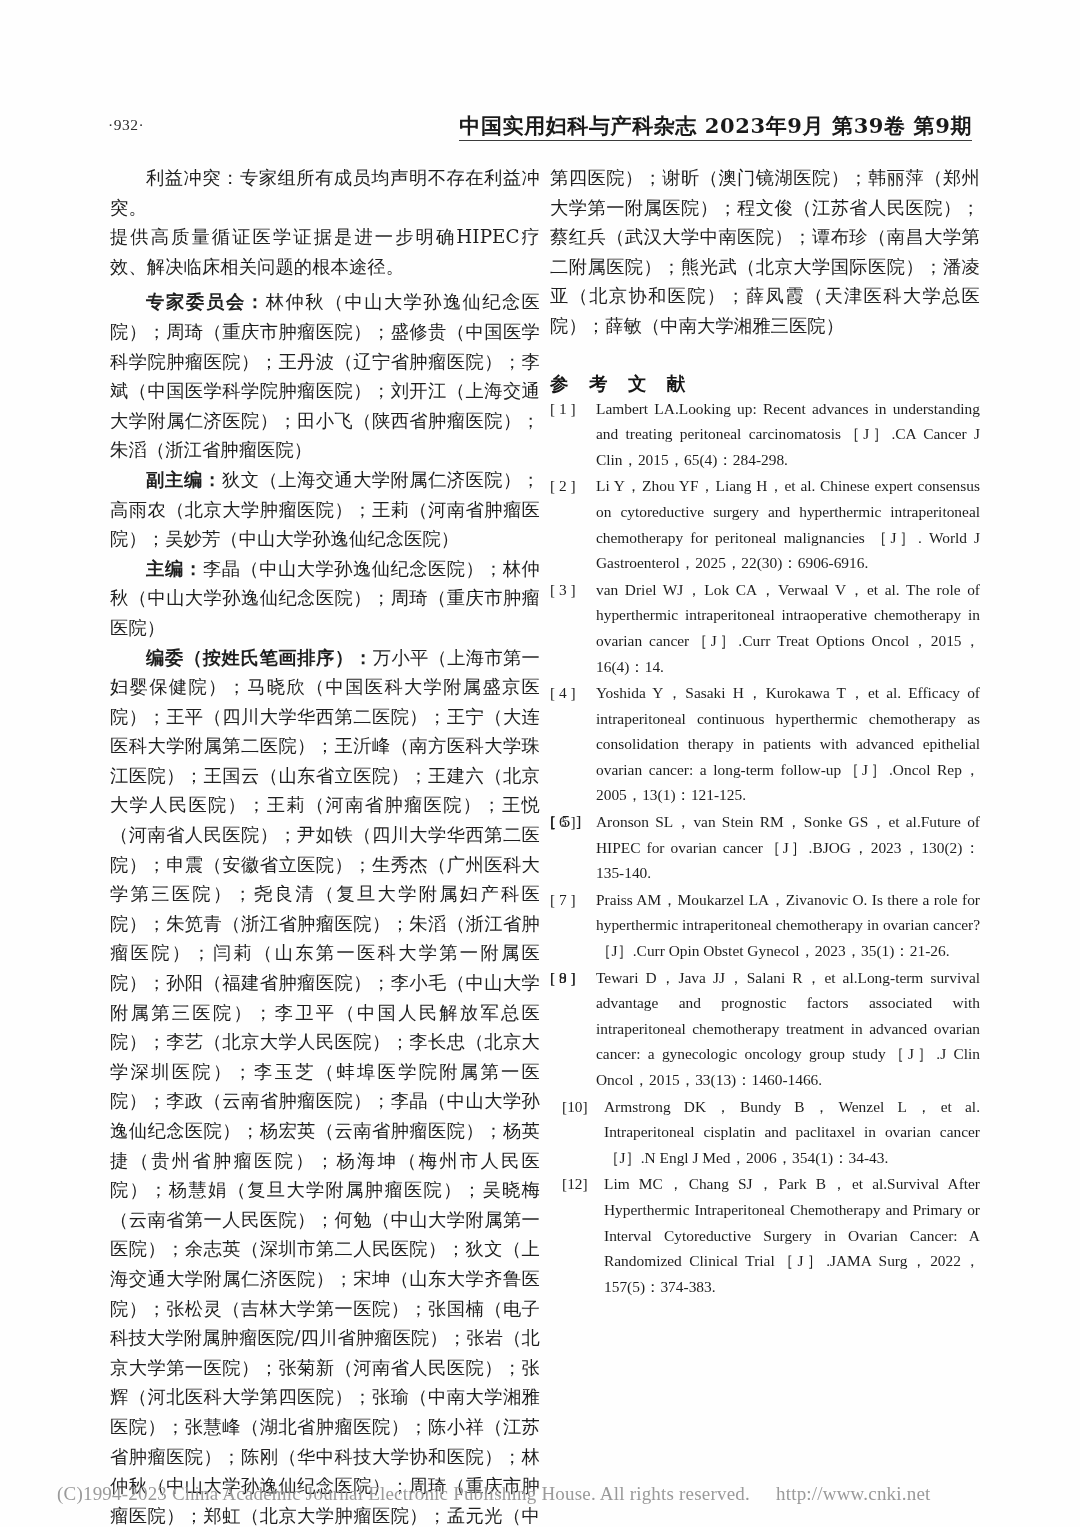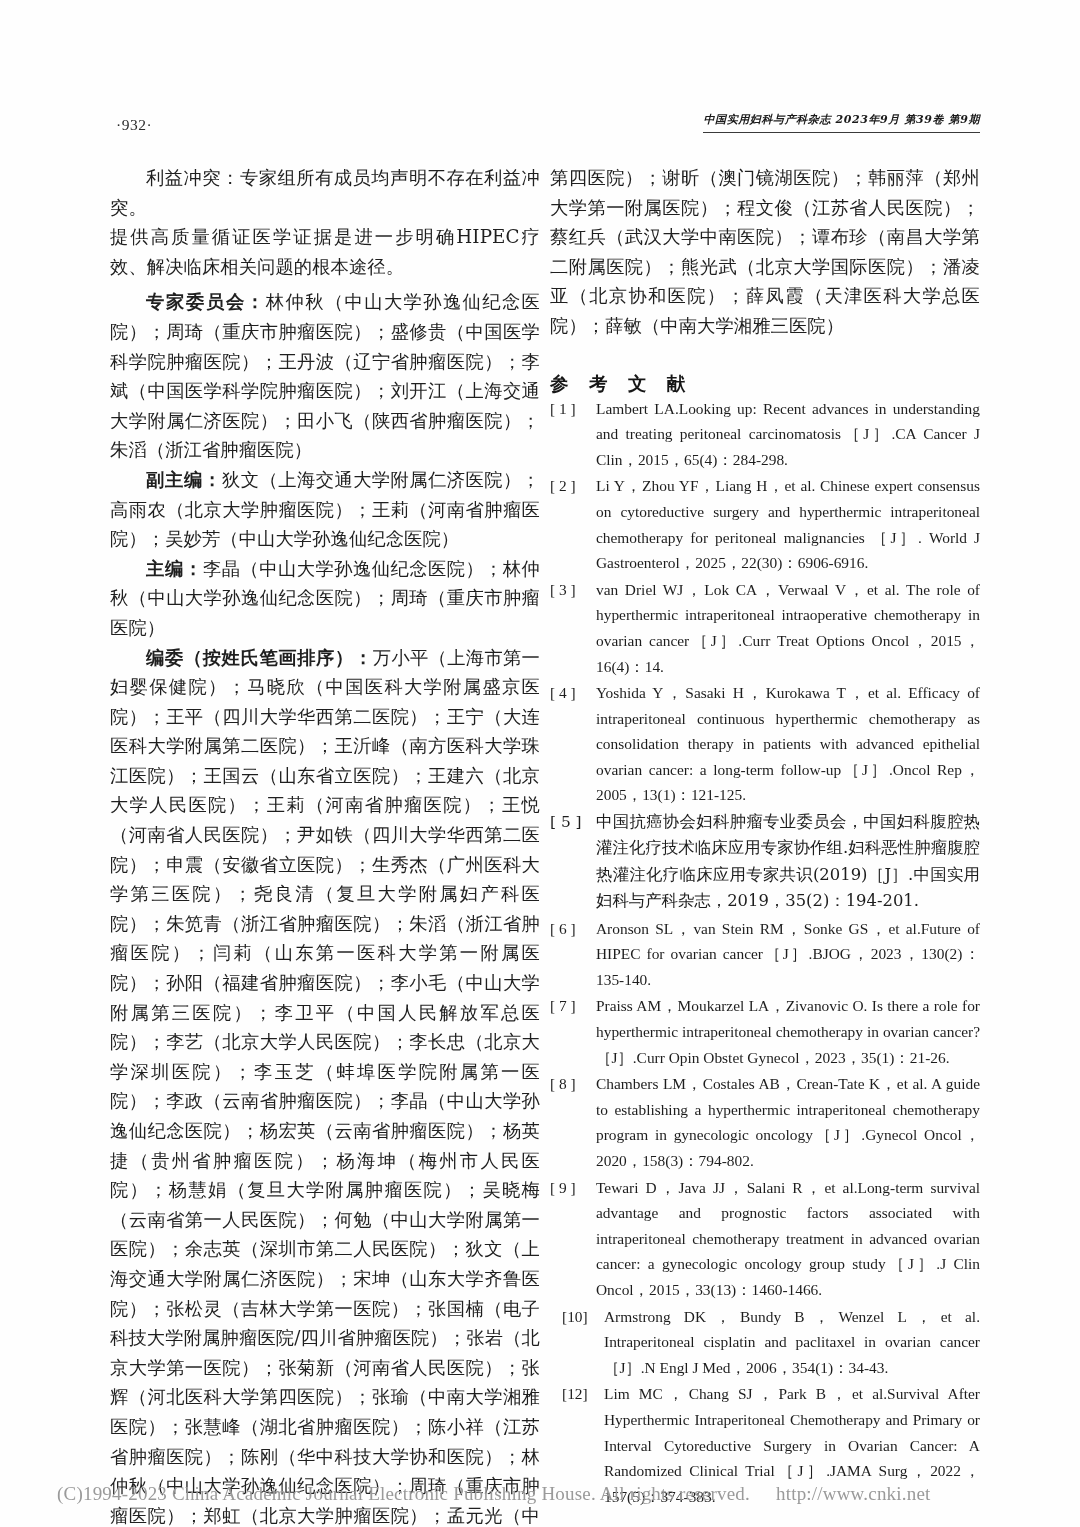--- a/index.html
+++ b/index.html
@@ -20,46 +20,44 @@
     position: absolute;
     left: 0; top: 0;
     width: 1080px;
     height: 1527px;
     background: #fefefe;
   }
 
   
   .runhead {
     position: absolute;
-    left: 116px;
+    left: 108px;
     top: 112px;
     width: 864px;
     height: 34px;
   }
   .folio {
     position: absolute;
     left: 0;
     top: 4px;
     font-size: 15.5px;
     letter-spacing: .5px;
     color: #2b2b2b;
   }
   .runhead-title {
     position: absolute;
     right: 0;
     top: 0;
     font-family: "DejaVu Serif", "Liberation Serif", serif;
-    font-size: 11px;
+    font-size: 21px;
     font-weight: 700;
     color: #1a1a1a;
     letter-spacing: .6px;
     white-space: nowrap;
-    padding-bottom: 5px;
     border-bottom: 1.3px solid #3a3a3a;
-    font-style: italic;
   }
 
   
   .col {
     position: absolute;
     top: 163px;
     width: 430px;
   }
   .col-left  { left: 110px;  }
   .col-right { left: 550px;  }
@@ -178,24 +176,24 @@
 
     <div style="height:30px"></div>
 
     <h2 class="ref-head">参 考 文 献</h2>
 
     <ul class="ref-list" id="ref-list">
         <li class="ref-item"><span class="num">[ 1 ]</span><span>Lambert LA.Looking up: Recent advances in understanding and treating peritoneal carcinomatosis［J］.CA Cancer J Clin，2015，65(4)：284-298.</span></li>
         <li class="ref-item"><span class="num">[ 2 ]</span><span>Li Y，Zhou YF，Liang H，et al. Chinese expert consensus on cytoreductive surgery and hyperthermic intraperitoneal chemotherapy for peritoneal malignancies ［J］. World J Gastroenterol，2025，22(30)：6906-6916.</span></li>
         <li class="ref-item"><span class="num">[ 3 ]</span><span>van Driel WJ，Lok CA，Verwaal V，et al. The role of hyperthermic intraperitoneal intraoperative chemotherapy in ovarian cancer［J］.Curr Treat Options Oncol，2015，16(4)：14.</span></li>
         <li class="ref-item"><span class="num">[ 4 ]</span><span>Yoshida Y，Sasaki H，Kurokawa T，et al. Efficacy of intraperitoneal continuous hyperthermic chemotherapy as consolidation therapy in patients with advanced epithelial ovarian cancer: a long-term follow-up［J］.Oncol Rep，2005，13(1)：121-125.</span></li>
-        <li class="ref-item cnref"><span class="num">[ 5 ]</span><span>中国抗癌协会妇科肿瘤专业委员会，中国妇科腹腔热灌注化疗技术临床应用专家协作组.妇科恶性肿瘤腹腔热灌注化疗临床应用专家共识(2019)［J］.中国实用妇科与产科杂志，2019，35(2)：194-201.</span></li>
+        <li class="ref-item cnref"><span class="num">[ 5 ]</span></li>
         <li class="ref-item"><span class="num">[ 6 ]</span><span>Aronson SL，van Stein RM，Sonke GS，et al.Future of HIPEC for ovarian cancer［J］.BJOG，2023，130(2)：135-140.</span></li>
         <li class="ref-item"><span class="num">[ 7 ]</span><span>Praiss AM，Moukarzel LA，Zivanovic O. Is there a role for hyperthermic intraperitoneal chemotherapy in ovarian cancer?［J］.Curr Opin Obstet Gynecol，2023，35(1)：21-26.</span></li>
-        <li class="ref-item"><span class="num">[ 8 ]</span><span>Chambers LM，Costales AB，Crean-Tate K，et al. A guide to establishing a hyperthermic intraperitoneal chemotherapy program in gynecologic oncology［J］.Gynecol Oncol，2020，158(3)：794-802.</span></li>
+        <li class="ref-item"><span class="num">[ 8 ]</span></li>
         <li class="ref-item"><span class="num">[ 9 ]</span><span>Tewari D，Java JJ，Salani R，et al.Long-term survival advantage and prognostic factors associated with intraperitoneal chemotherapy treatment in advanced ovarian cancer: a gynecologic oncology group study［J］.J Clin Oncol，2015，33(13)：1460-1466.</span></li>
         <li class="ref-item wide"><span class="num">[10]</span><span>Armstrong DK，Bundy B，Wenzel L，et al. Intraperitoneal cisplatin and paclitaxel in ovarian cancer［J］.N Engl J Med，2006，354(1)：34-43.</span></li>
         <li class="ref-item wide"><span class="num">[12]</span><span>Lim MC，Chang SJ，Park B，et al.Survival After Hyperthermic Intraperitoneal Chemotherapy and Primary or Interval Cytoreductive Surgery in Ovarian Cancer: A Randomized Clinical Trial［J］.JAMA Surg，2022，157(5)：374-383.</span></li>
       </ul>
 
   </div>
 
   <div class="footer">
     <span>(C)1994-2023 China Academic Journal Electronic Publishing House. All rights reserved.</span><span class="url">http://www.cnki.net</span>
   </div>

